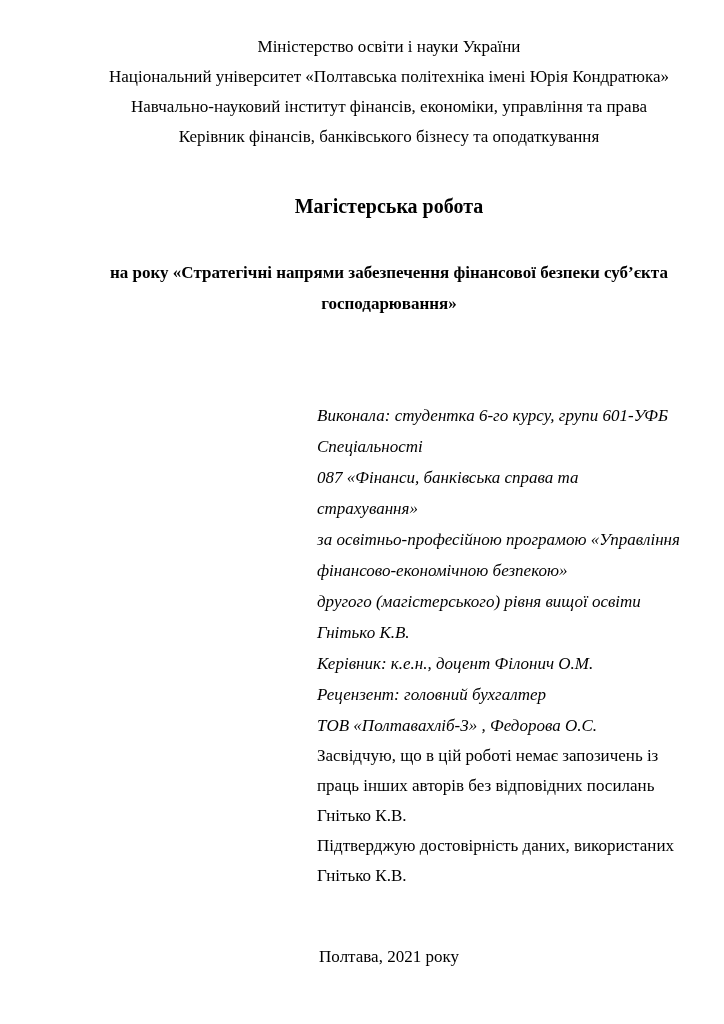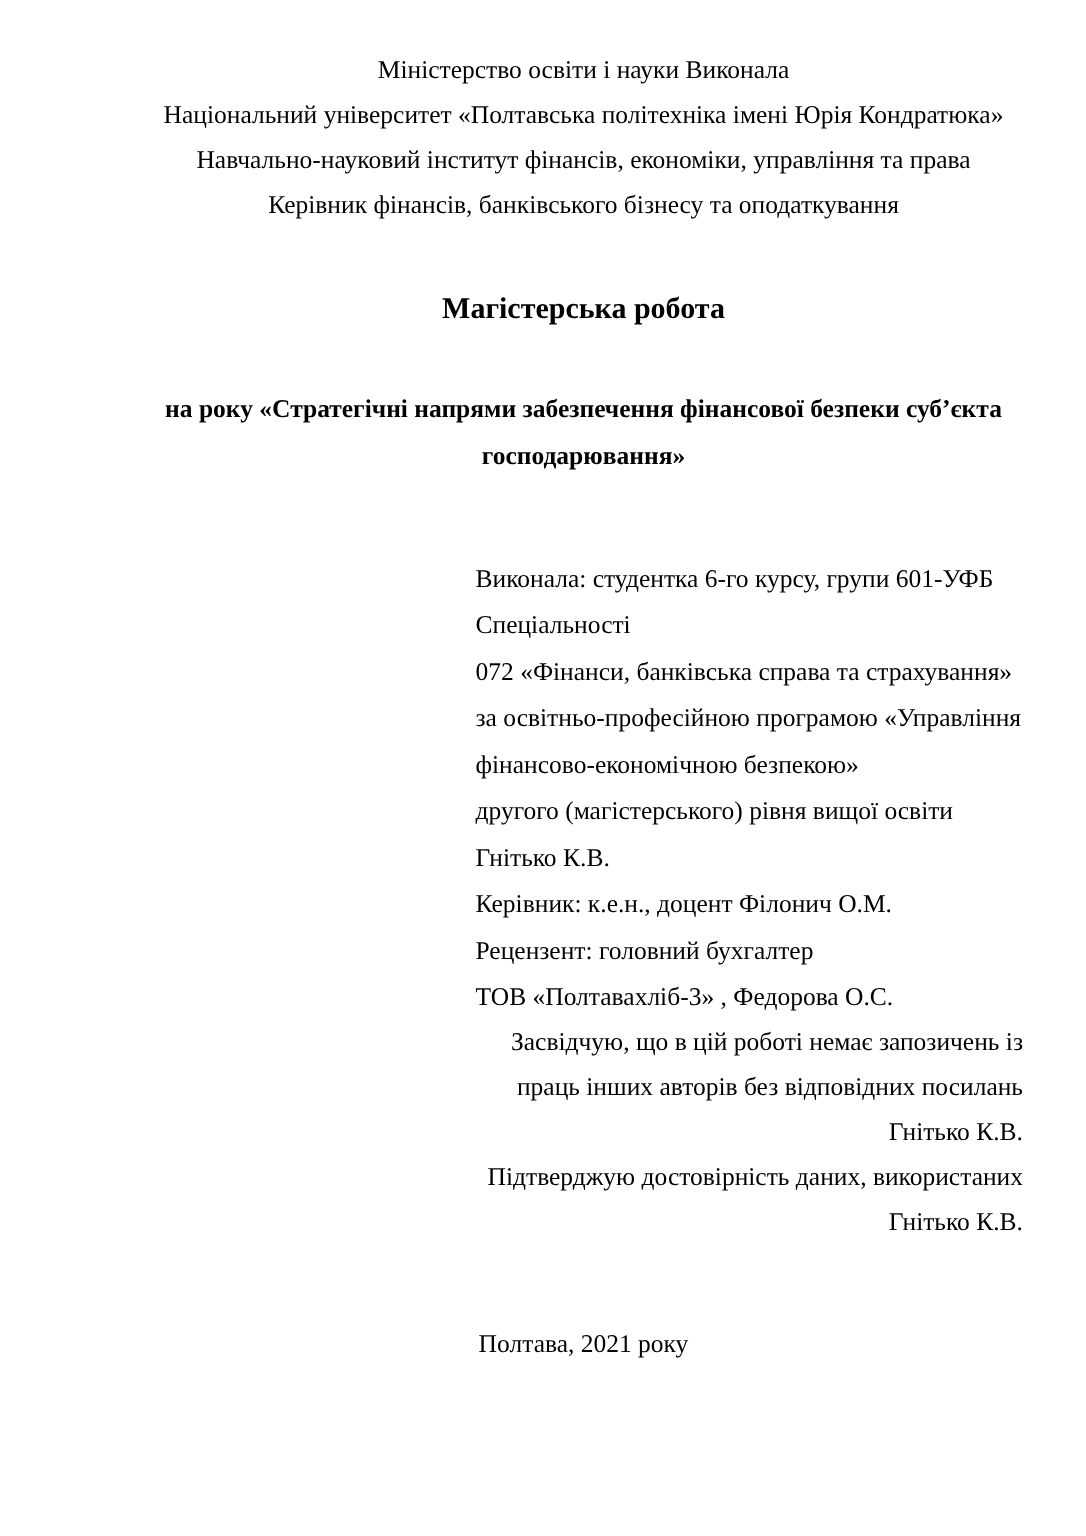--- a/index.html
+++ b/index.html
@@ -35,59 +35,59 @@
     font-weight: bold;
     line-height: 30px;
   }
   .topic-block {
     margin-top: 36px;
     text-align: center;
     font-weight: bold;
     line-height: 31px;
   }
   .executor-block {
-    margin-top: 51px;
+    margin-top: 81px;
     margin-left: 221px;
     line-height: 31px;
+    font-style: italic;
   }
   .declaration-block {
     margin-top: 0px;
     margin-left: 221px;
     line-height: 30px;
-    text-align: right;
   }
   .footer-line {
     margin-top: 51px;
     text-align: center;
     line-height: 30px;
   }
 </style>
 </head>
 <body>
 
 <div class="page">
 
   <div class="header-block">
-    <div class="header-line">Міністерство освіти і науки Виконала</div>
+    <div class="header-line">Міністерство освіти і науки України</div>
     <div class="header-line">Національний університет «Полтавська політехніка імені Юрія Кондратюка»</div>
     <div class="header-line">Навчально-науковий інститут фінансів, економіки, управління та права</div>
     <div class="header-line">Керівник фінансів, банківського бізнесу та оподаткування</div>
   </div>
 
   <div class="doc-title">Магістерська робота</div>
 
   <div class="topic-block">
     <div>на року «Стратегічні напрями забезпечення фінансової безпеки суб’єкта</div>
     <div>господарювання»</div>
   </div>
 
   <div class="executor-block">
     <div>Виконала: студентка 6-го курсу, групи 601-УФБ</div>
     <div>Спеціальності</div>
-    <div>072 «Фінанси, банківська справа та страхування»</div>
+    <div>087 «Фінанси, банківська справа та страхування»</div>
     <div>за освітньо-професійною програмою «Управління</div>
     <div>фінансово-економічною безпекою»</div>
     <div>другого (магістерського) рівня вищої освіти</div>
     <div>Гнітько К.В.</div>
     <div>Керівник: к.е.н., доцент Філонич О.М.</div>
     <div>Рецензент: головний бухгалтер</div>
     <div>ТОВ «Полтавахліб-3» , Федорова О.С.</div>
   </div>
 
   <div class="declaration-block">

